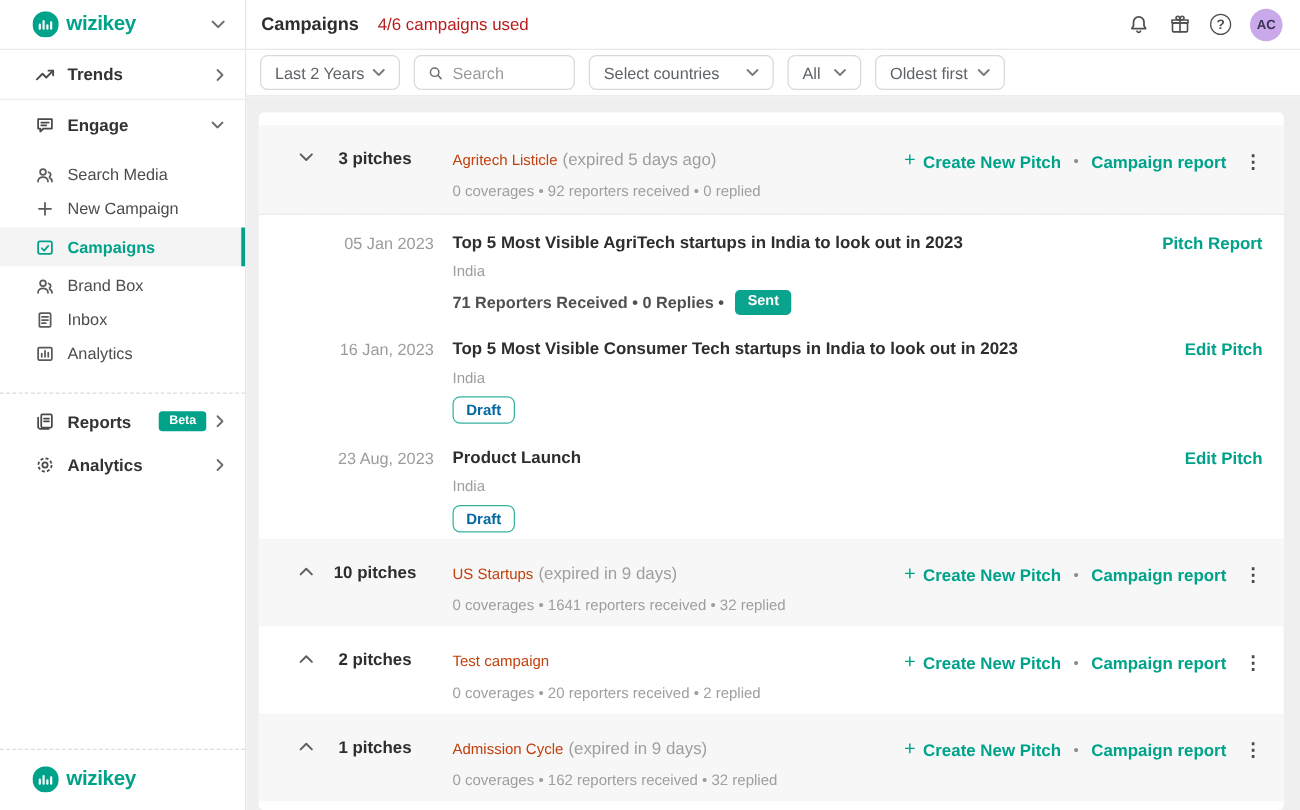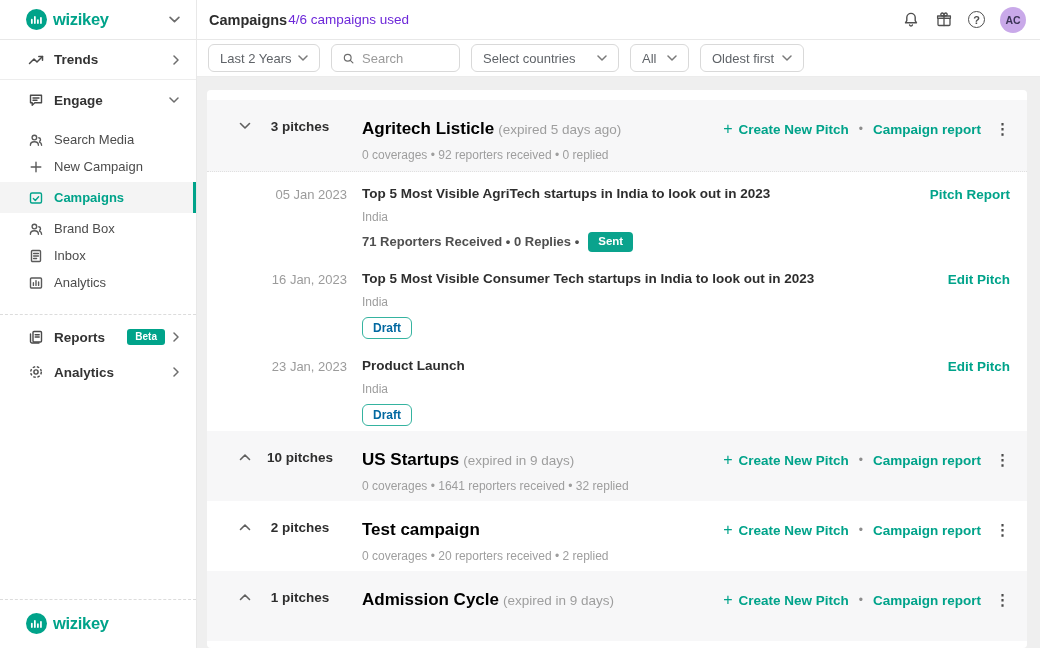--- a/index.html
+++ b/index.html
@@ -21,21 +21,21 @@
   .dashed-divider { border-top:1px dashed #dcdcdc; margin:4px 0; }
   .beta-badge { background:#00a38a; color:#fff; font-size:10px; font-weight:700; padding:3px 8px; border-radius:3px; line-height:1; }
   .sidebar-bottom { position:absolute; bottom:0; left:0; width:100%; border-top:1px dashed #dcdcdc; padding:13px 0 14px 26px; }
   .icon-gray { color:#4a4a4a; }
   .icon-sub { color:#5a5a5a; }
   .chev-gray { color:#8a8a8a; }
 
   
   .topbar { position:absolute; left:197px; top:0; width:843px; height:40px; background:#fff; border-bottom:1px solid #e8e8e8; display:flex; align-items:center; padding:0 14px 0 12px; z-index:1; }
   .page-title { font-size:14.5px; font-weight:700; color:#2d2d2d; }
-  .page-usage { margin-left:1px; font-size:13.5px; color:#6d28d9; }
+  .page-usage { margin-left:15px; font-size:13.5px; color:#b91c1c; }
   .topbar-right { margin-left:auto; display:flex; align-items:center; gap:15px; }
   .top-icon { color:#4f4f4f; cursor:pointer; }
   .help-circle { width:17px; height:17px; border:1.4px solid #4f4f4f; border-radius:50%; display:flex; align-items:center; justify-content:center; font-size:11px; font-weight:700; color:#4f4f4f; cursor:pointer; }
   .avatar { width:26px; height:26px; border-radius:50%; background:#c9a9e9; display:flex; align-items:center; justify-content:center; font-size:10.5px; font-weight:700; color:#3b3356; cursor:pointer; }
 
   
   .filterbar { position:absolute; left:197px; top:40px; width:843px; height:37px; background:#fff; border-bottom:1px solid #ececec; display:flex; align-items:center; gap:11px; padding-left:11px; }
   .ctrl { height:28px; border:1px solid #d9d9d9; border-radius:6px; background:#fff; display:flex; align-items:center; padding:0 11px; font-size:13px; color:#5f6368; cursor:pointer; }
   .ctrl.dropdown { justify-content:space-between; }
   .ctrl input { border:none; outline:none; width:86px; font-size:13px; font-family:"Liberation Sans", sans-serif; color:#333; }
@@ -46,21 +46,21 @@
   .main { position:absolute; left:197px; top:77px; width:843px; height:571px; background:#efefef; padding:13px 13px 0 10px; }
   .panel { background:#fff; border-radius:4px; min-height:558px; overflow:hidden; padding-top:10px; }
 
   .camp-row { display:flex; align-items:flex-start; height:70px; padding:19px 17px 0 30px; }
   .camp-row.tall { height:72px; }
   .camp-row.shaded { background:#f7f7f8; }
   .camp-row.expanded { border-bottom:1px dotted #e0e0e0; }
   .row-chev { width:16px; margin-top:3px; color:#5f5f5f; cursor:pointer; flex:none; }
   .pitch-count { width:78px; margin-left:8px; text-align:center; font-size:13.5px; font-weight:700; color:#2e2e2e; flex:none; }
   .camp-main { margin-left:23px; flex:1; min-width:0; }
-  .camp-name { font-size:17px; font-weight:700; color:#000000; }
+  .camp-name { font-size:12px; font-weight:400; color:#c2410c; }
   .camp-expiry { font-size:13.5px; font-weight:400; color:#9e9e9e; margin-left:4px; }
   .camp-stats { margin-top:9px; font-size:12px; color:#9e9e9e; }
   .camp-actions { display:flex; align-items:center; gap:10px; flex:none; margin-top:1px; }
   .teal-link { display:flex; align-items:center; gap:6px; color:#00a38a; font-size:13.5px; font-weight:700; cursor:pointer; white-space:nowrap; }
   .plus-glyph { font-size:16px; font-weight:500; line-height:1; }
   .dot-sep { color:#8d8d8d; font-size:12px; }
   .kebab { color:#4a4a4a; font-size:15px; font-weight:700; cursor:pointer; margin-left:4px; letter-spacing:0; }
 
   .pitch-list { background:#fff; }
   .pitch-row { display:flex; align-items:flex-start; padding:14px 17px 2px 46px; min-height:85px; }
@@ -301,21 +301,21 @@
           <span class="pitch-date">16 Jan, 2023</span>
           <div class="pitch-main">
             <div class="pitch-title">Top 5 Most Visible Consumer Tech startups in India to look out in 2023</div>
             <div class="pitch-country">India</div>
             <span class="draft-badge">Draft</span>
           </div>
           <span class="pitch-action">Edit Pitch</span>
         </div>
 
         <div class="pitch-row" style="min-height:87px;">
-          <span class="pitch-date">23 Jan, 2023</span>
+          <span class="pitch-date">23 Aug, 2023</span>
           <div class="pitch-main">
             <div class="pitch-title">Product Launch</div>
             <div class="pitch-country">India</div>
             <span class="draft-badge">Draft</span>
           </div>
           <span class="pitch-action">Edit Pitch</span>
         </div>
       </div>
 
       <div class="camp-row shaded">
@@ -362,20 +362,21 @@
         </div>
       </div>
 
       <div class="camp-row shaded">
         <svg class="row-chev" width="12" height="8" viewBox="0 0 12 8" fill="none" stroke="currentColor" stroke-width="1.6" stroke-linecap="round" stroke-linejoin="round">
             <path d="M1.5 6.5L6 2l4.5 4.5"></path>
           </svg>
         <span class="pitch-count">1 pitches</span>
         <div class="camp-main">
           <div><span class="camp-name">Admission Cycle</span><span class="camp-expiry">(expired in 9 days)</span></div>
+          <div class="camp-stats">0 coverages • 162 reporters received • 32 replied</div>
         </div>
         <div class="camp-actions">
           <span class="teal-link">
               <span class="plus-glyph">+</span>
               <span>Create New Pitch</span>
             </span>
           <span class="dot-sep">•</span>
           <span class="teal-link">
               <span>Campaign report</span>
             </span>

